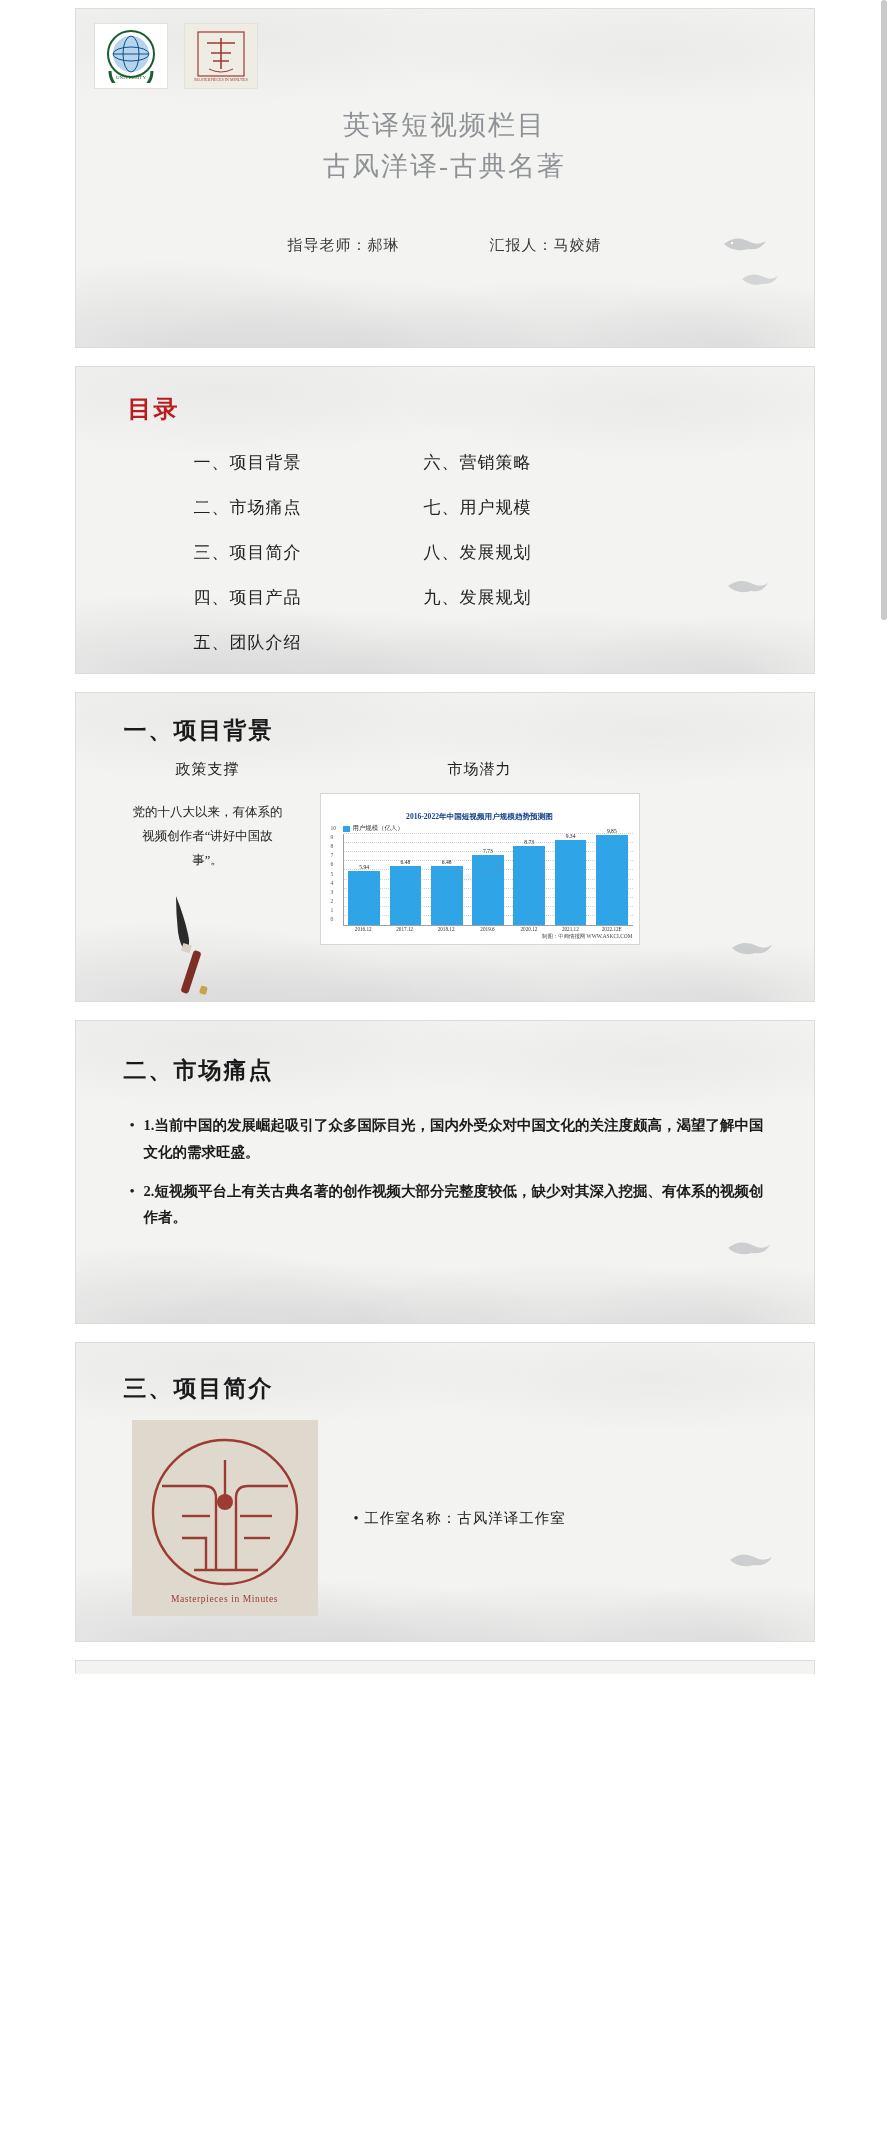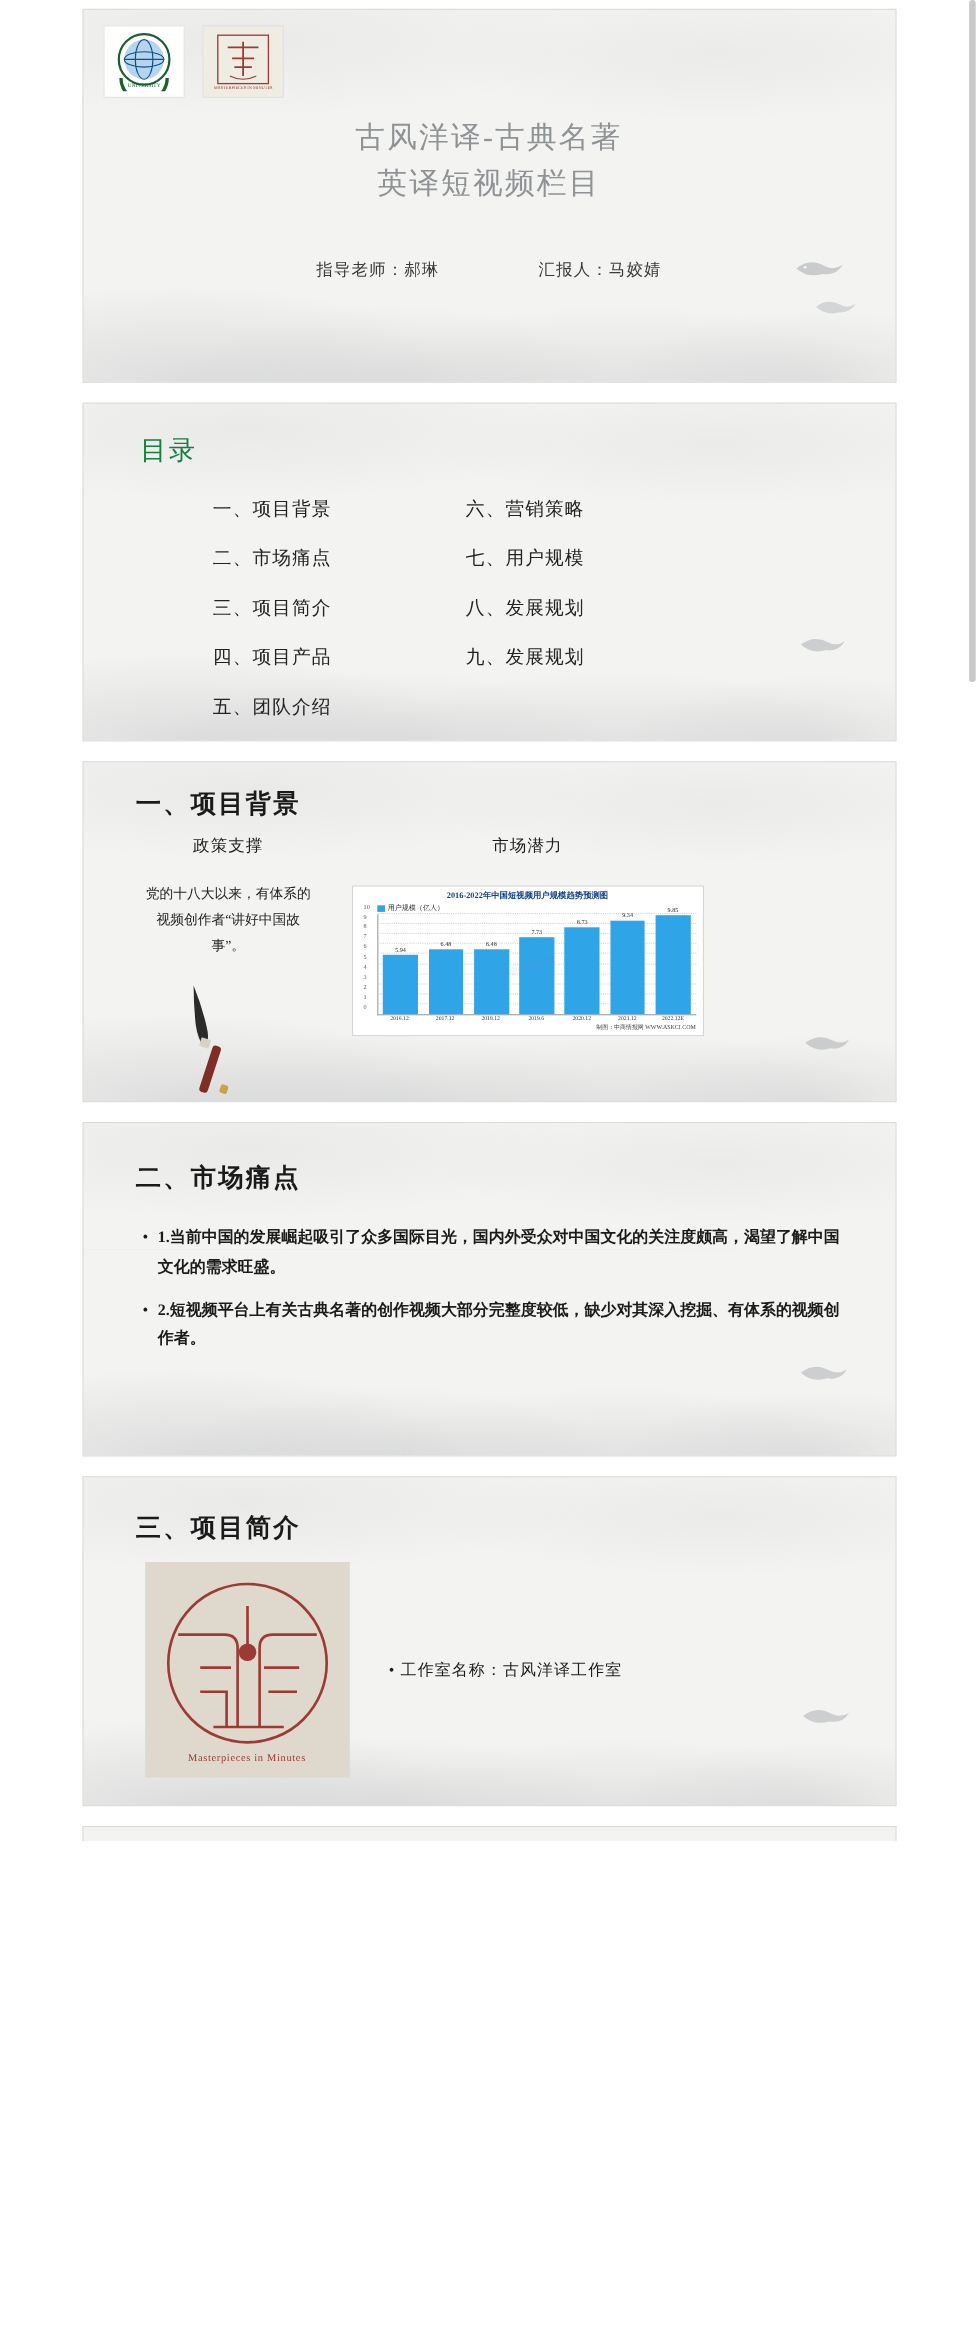--- a/index.html
+++ b/index.html
@@ -100,24 +100,24 @@
     gap: 90px;
     font-size: 15px;
     color: #3a3a3a;
     letter-spacing: 1px;
   }
 
   
   .s2 { height: 308px; }
   .heading-lg {
     font-size: 24px;
-    font-weight: normal;
+    font-weight: bold;
     letter-spacing: 2px;
     padding: 26px 0 0 52px;
-    color: #15803d;
+    color: #b91c1c;
   }
   .toc-grid {
     margin: 26px 0 0 0;
     padding: 0 0 0 118px;
     display: grid;
     grid-template-columns: 230px 230px;
     row-gap: 22px;
     font-size: 17px;
     letter-spacing: 1px;
     color: #222;
@@ -152,24 +152,24 @@
     text-align: center;
     padding: 0 12px;
     color: #1d1d1d;
   }
   .brush {
     position: absolute;
     left: 38px; top: 126px;
     width: 96px; height: 110px;
   }
   .chart-card {
-    margin-top: 26px;
+    margin-top: 14px;
     background: #ffffff;
     border: 1px solid #d6d6d4;
-    padding: 3px 6px 4px 6px;
+    padding: 18px 6px 4px 6px;
     position: relative;
   }
   .chart-title {
     font-size: 7.6px;
     font-weight: bold;
     text-align: center;
     color: #14418a;
     margin-bottom: 2px;
   }
   .chart-legend {
@@ -346,22 +346,22 @@
           <path d="M14 14 H42 M28 9 V40 M18 24 H38 M20 32 H36" stroke="#9c3b34" stroke-width="1.6" fill="none"></path>
           <path d="M16 40 Q28 46 40 40" stroke="#9c3b34" stroke-width="1" fill="none"></path>
           <text x="28" y="52" font-size="4" text-anchor="middle" fill="#9c3b34">MASTERPIECES IN MINUTES</text>
         </svg>
       </div>
     </div>
 
     <div class="slide-inner">
       <div class="title-wrap">
         <div class="main-title">
+          <div>英译短视频栏目</div>
           <div>古风洋译-古典名著</div>
-          <div>英译短视频栏目</div>
         </div>
         <div class="byline">
           <span>指导老师：郝琳</span>
           <span>汇报人：马姣婧</span>
         </div>
       </div>
     </div>
 
     <div class="fish" style="right:46px; bottom:92px;">
       <svg width="46" height="22" viewBox="0 0 46 22">

